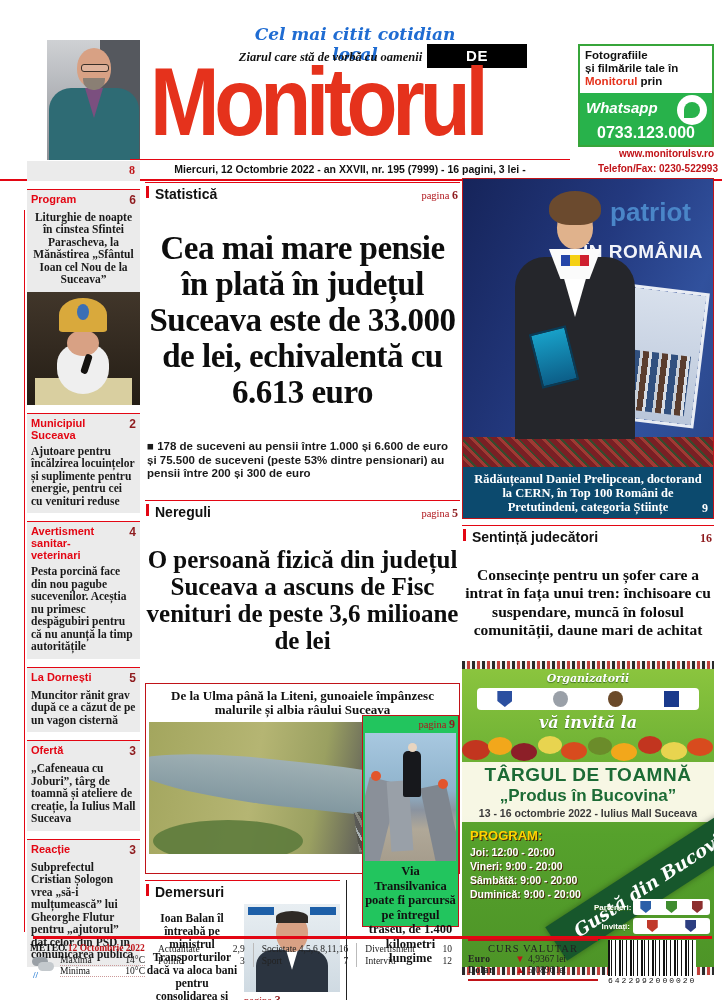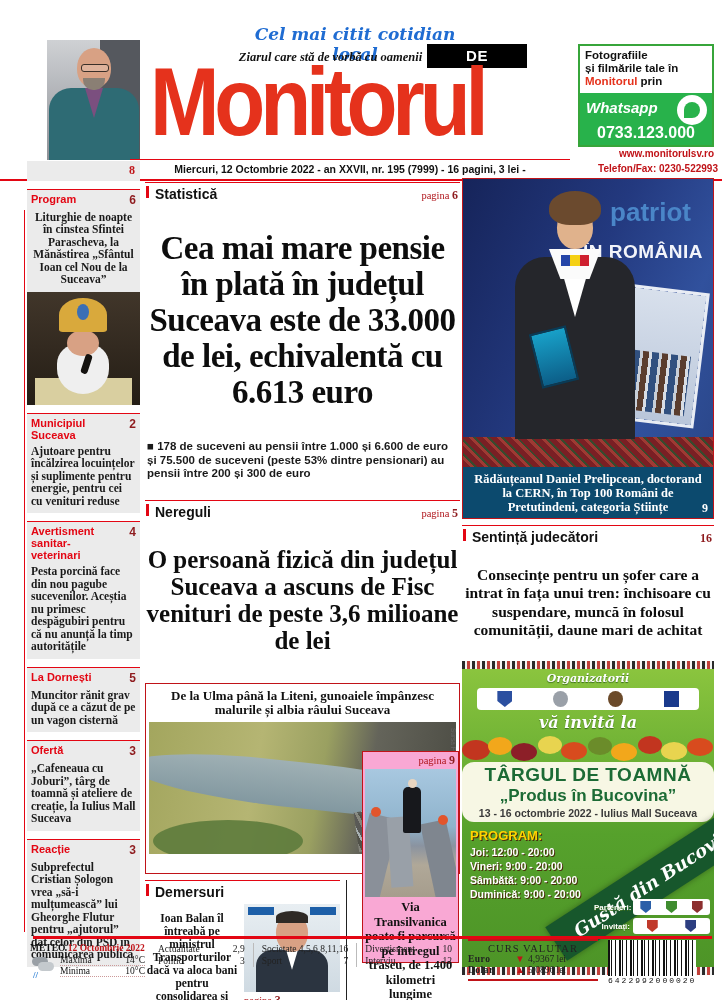--- a/index.html
+++ b/index.html
@@ -99,21 +99,21 @@
   .dem-photo{position:relative;width:96px;height:88px;background:linear-gradient(#e8eef2,#cfdae2);overflow:hidden;}
   .dem-photo .bar1{position:absolute;left:4px;top:3px;width:26px;height:8px;background:#1d5fa8;}
   .dem-photo .bar2{position:absolute;right:4px;top:3px;width:26px;height:8px;background:#1d5fa8;}
   .dem-photo .head{position:absolute;left:32px;top:10px;width:32px;height:38px;border-radius:48%;background:#d8a184;}
   .dem-photo .hair{position:absolute;left:32px;top:7px;width:32px;height:12px;border-radius:50% 50% 0 0;background:#2f2a26;}
   .dem-photo .suit{position:absolute;left:12px;top:46px;width:72px;height:42px;border-radius:16px 16px 0 0;background:#2b3440;}
   .dem-photo .shirt{position:absolute;left:42px;top:46px;width:12px;height:20px;background:#fff;clip-path:polygon(0 0,100% 0,50% 100%);}
   .pg-under{text-align:left;padding-top:1px;}
 
   
-  .via-box{position:absolute;left:362px;top:715px;width:97px;height:212px;border:1.5px solid #c01318;box-sizing:border-box;background:#f9a8d4;margin-top:36px;}
+  .via-box{position:absolute;left:362px;top:715px;width:97px;height:212px;border:1.5px solid #c01318;box-sizing:border-box;background:#22c55e;}
   .via-pg{text-align:right;padding:1px 3px;}
   .via-photo{position:relative;width:91px;height:128px;margin:0 auto;background:linear-gradient(#a8c8e0 0%,#8fb3cc 45%,#8a93a0 60%,#b0a898 75%,#a69d8d 100%);overflow:hidden;}
   .via-photo .p1{position:absolute;left:-6px;bottom:-4px;width:30px;height:86px;background:#8a9099;transform:rotate(14deg);}
   .via-photo .p2{position:absolute;left:24px;bottom:10px;width:22px;height:70px;background:#99a0a8;transform:rotate(-4deg);}
   .via-photo .p3{position:absolute;right:2px;bottom:-2px;width:26px;height:78px;background:#7f868f;transform:rotate(-12deg);}
   .via-photo .dot1,.via-photo .dot2{position:absolute;width:10px;height:10px;border-radius:50%;background:#e2552c;}
   .via-photo .dot1{left:6px;top:38px;}
   .via-photo .dot2{right:8px;top:46px;}
   .via-photo .man{position:absolute;left:38px;top:18px;width:18px;height:46px;background:#17181c;border-radius:5px 5px 2px 2px;}
   .via-photo .manhead{position:absolute;left:43px;top:10px;width:9px;height:9px;border-radius:50%;background:#e8d5c0;}
@@ -152,21 +152,21 @@
   
   .ad{margin-top:8px;position:relative;width:100%;height:314px;box-sizing:border-box;background:linear-gradient(#8dc63f,#56a12c 55%,#4d9427);overflow:hidden;}
   .ad-border{height:8px;width:100%;background:repeating-linear-gradient(90deg,#2a2a2a 0 3px,#f3f3f3 3px 5px,#c2413a 5px 8px,#f3f3f3 8px 10px);}
   .ad-border.bottom{position:absolute;bottom:0;left:0;}
   .ad-org{color:#fff;font-family:"DejaVu Serif",serif;font-style:italic;font-weight:bold;font-size:11px;text-align:center;padding-top:3px;text-shadow:0 1px 1px #3c6e1d;}
   .ad-logos{margin:3px auto 0 auto;width:88%;height:22px;background:#fff;border-radius:4px;display:flex;align-items:center;justify-content:space-around;}
   .ad-logos i{display:block;width:15px;height:16px;}
   .shield{clip-path:polygon(0 0,100% 0,100% 62%,50% 100%,0 62%);}
   .ad-invite{color:#fff;font-family:"DejaVu Serif",serif;font-style:italic;font-weight:bold;font-size:16px;text-align:center;padding-top:3px;text-shadow:0 1px 1px #3c6e1d;}
   .leaves{display:block;width:100%;height:30px;}
-  .ad-titleband{background:rgba(255,251,238,.95);text-align:center;padding:2px 0 3px 0;border-radius:12px;}
+  .ad-titleband{background:rgba(255,251,238,.95);text-align:center;padding:2px 0 3px 0;}
   .ad-title{color:#1c6b35;font-weight:bold;font-size:19px;letter-spacing:.5px;}
   .ad-sub{color:#1c6b35;font-weight:bold;font-size:17px;}
   .ad-dates{color:#3a3a3a;font-weight:bold;font-size:10.5px;padding-top:1px;}
   .ad-bottom{position:relative;height:122px;}
   .ad-prog-label{position:absolute;left:8px;top:6px;color:#ffd400;font-weight:bold;font-size:13px;text-shadow:1px 1px 0 #4a2d0c;}
   .ad-sched{position:absolute;left:8px;color:#fff;font-weight:bold;font-size:10.5px;text-shadow:1px 1px 0 #4a2d0c;}
   .s0{top:24px;} .s1{top:38px;} .s2{top:52px;} .s3{top:66px;}
   .ad-ribbon{position:absolute;left:74px;top:34px;width:250px;height:40px;background:#17572c;transform:rotate(-33deg);transform-origin:center;
     display:flex;align-items:center;justify-content:center;color:#fff;
     font-family:"DejaVu Serif",serif;font-style:italic;font-weight:bold;font-size:18px;box-shadow:0 0 6px rgba(0,0,0,.35);}

